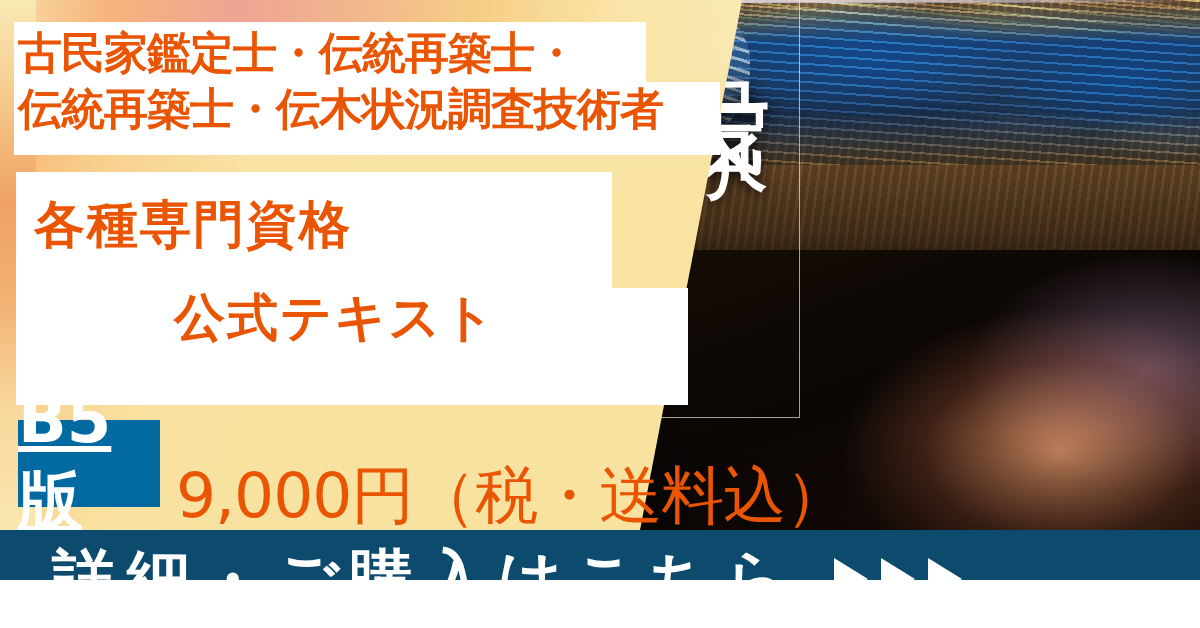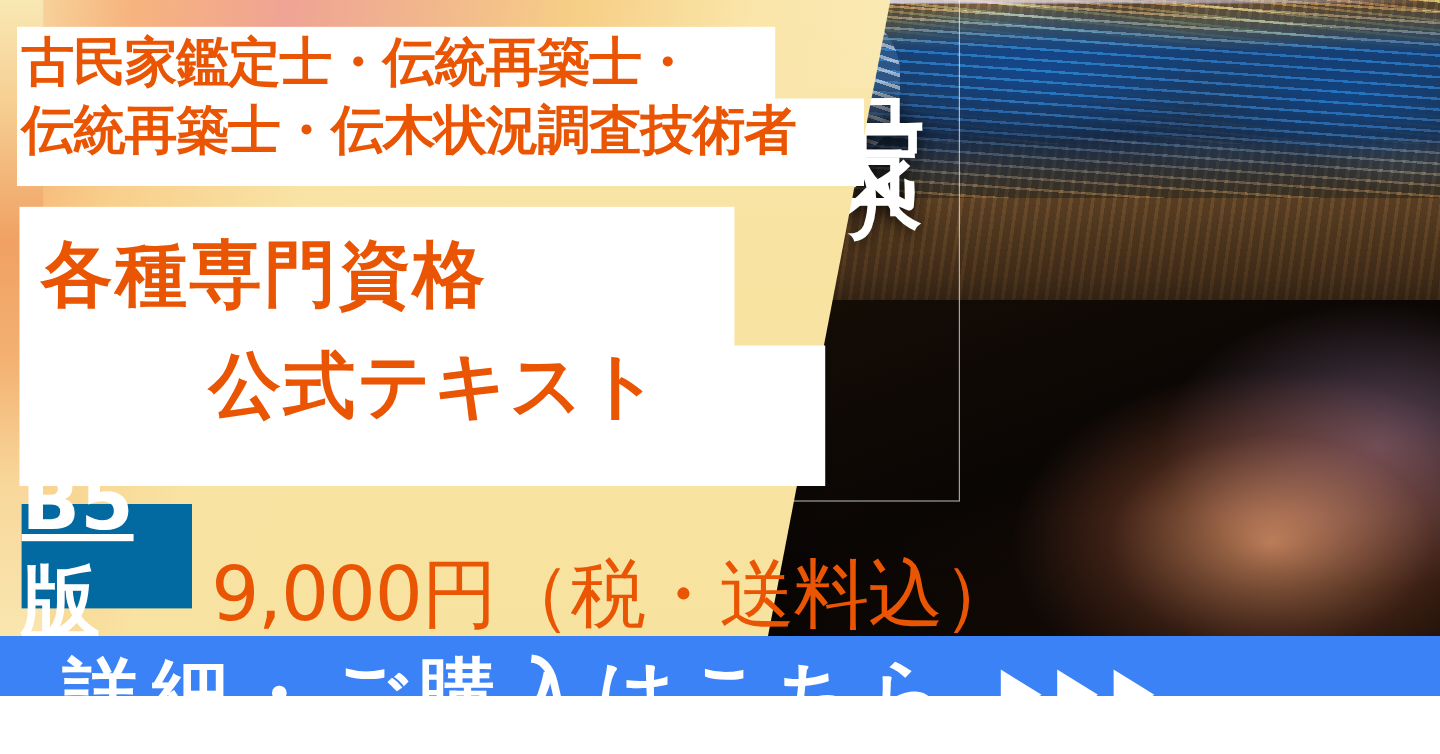--- a/index.html
+++ b/index.html
@@ -126,35 +126,35 @@
     clip-path:polygon(0 0, 632px 0, 632px 60px, 706px 60px, 706px 133px, 0 133px); }
   .box-main { left:16px; top:172px; width:672px; height:233px;
     clip-path:polygon(0 0, 596px 0, 596px 116px, 672px 116px, 672px 233px, 0 233px); }
 
   .head-line { position:absolute; left:18px; color:#ea5504; font-weight:700;
     font-size:44px; line-height:1; letter-spacing:-1px; white-space:nowrap; }
   .head-line.l1 { top:31px; }
   .head-line.l2 { top:87px; }
 
   .main-line { position:absolute; color:#ea5504; font-weight:700;
-    font-size:60px; line-height:1; letter-spacing:2px; white-space:nowrap; }
+    font-size:51px; line-height:1; letter-spacing:2px; white-space:nowrap; }
   .main-line.m1 { left:34px; top:199px; }
   .main-line.m2 { left:174px; top:292px;text-align:center; }
 
   
   .badge { position:absolute; left:18px; top:420px; width:142px; height:87px;
     background:#0369a1; color:#fff; font-weight:700; font-size:64px;
     display:flex; align-items:center; justify-content:center; letter-spacing:0;text-decoration:underline; }
   .price { position:absolute; left:176px; top:428px; color:#ea5504;
     font-size:63px; font-weight:400; line-height:1; white-space:nowrap;
     letter-spacing:-1px;margin-top:36px; }
 
   
   .cta { position:absolute; left:0; top:530px; width:1200px; height:98px;
-    background:#3b82f6; display:flex; align-items:center; }
+    background:#0c4a6e; display:flex; align-items:center; }
   .cta-text { color:#fff; font-weight:700; font-size:64px; line-height:1;
     letter-spacing:10px; margin-left:52px; white-space:nowrap; }
   .arrows { display:flex; gap:13px; margin-left:34px; }
   .arrow { width:0; height:0; border-left:34px solid #fff;
     border-top:21px solid transparent; border-bottom:21px solid transparent; }
 </style>
 </head>
 <body>
 
 <div id="banner">

